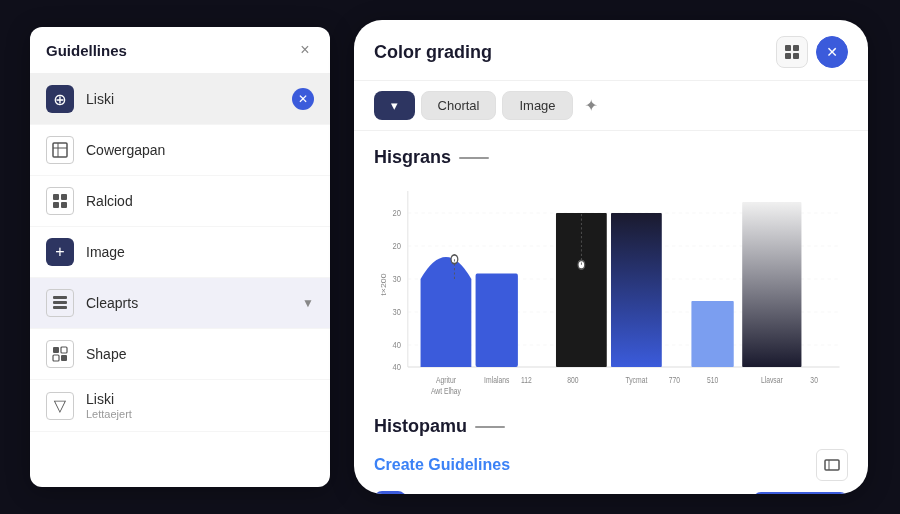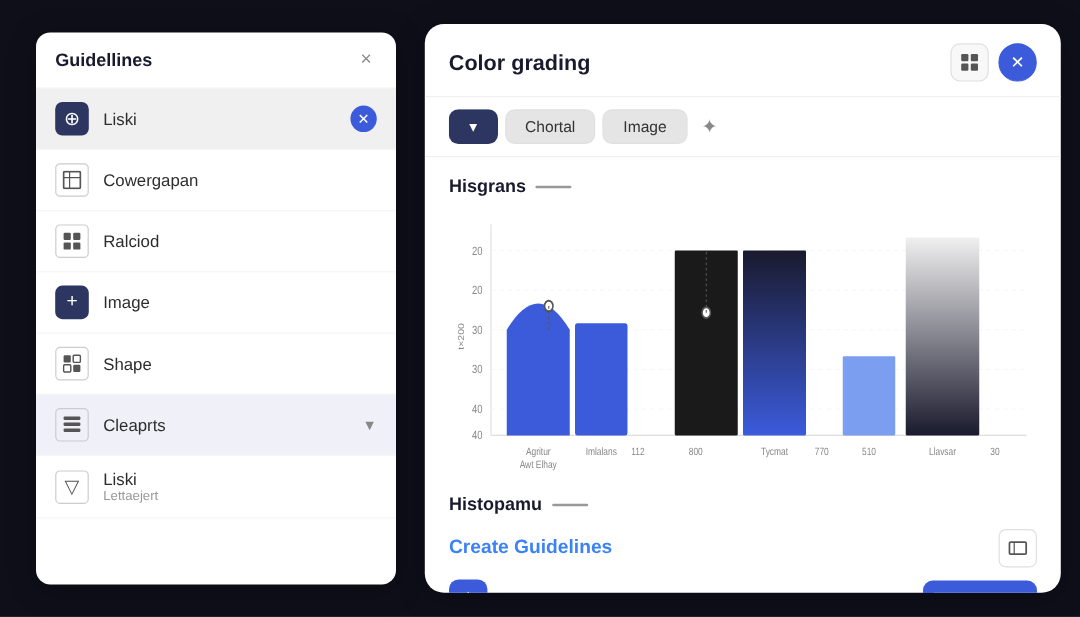--- a/index.html
+++ b/index.html
@@ -135,23 +135,23 @@
       width: 4px;
     }
     .sidebar-items::-webkit-scrollbar-thumb {
       background: #3b5bdb;
       border-radius: 2px;
     }
 
     
     .main-panel {
       flex: 1;
-      margin: 20px 16px 20px 24px;
+      margin: 20px 32px 20px 24px;
       background: #ffffff;
-      border-radius: 16px;
+      border-radius: 28px;
       overflow: hidden;
       box-shadow: 0 4px 24px rgba(0,0,0,0.3);
       display: flex;
       flex-direction: column;
     }
 
     .panel-header {
       display: flex;
       align-items: center;
       justify-content: space-between;
@@ -239,21 +239,21 @@
     }
 
     .section-header {
       display: flex;
       align-items: center;
       gap: 8px;
       margin-bottom: 12px;
     }
 
     .section-title {
-      font-size: 15px;
+      font-size: 18px;
       font-weight: 600;
       color: #1a1a2e;
     }
 
     .section-divider {
       width: 30px;
       height: 2px;
       background: #999;
       border-radius: 1px;
     }
@@ -378,42 +378,42 @@
             </svg>
         </div>
         <span class="item-label">Ralciod</span>
       </div>
 
       <div class="sidebar-item">
         <div class="item-icon dark-bg">+</div>
         <span class="item-label">Image</span>
       </div>
 
+      <div class="sidebar-item" style="background:#f0f0f8;">
+        <div class="item-icon grid-bg">
+          <svg width="16" height="16" viewBox="0 0 16 16">
+              <rect x="1" y="1" width="14" height="3" rx="1" fill="#555"></rect>
+              <rect x="1" y="6" width="14" height="3" rx="1" fill="#555"></rect>
+              <rect x="1" y="11" width="14" height="3" rx="1" fill="#555"></rect>
+            </svg>
+        </div>
+        <span class="item-label">Cleaprts</span>
+        <span class="item-arrow">▼</span>
+      </div>
+
       <div class="sidebar-item">
         <div class="item-icon grid-bg">
           <svg width="16" height="16" viewBox="0 0 16 16">
               <rect x="1" y="1" width="6" height="6" rx="1" fill="#555"></rect>
               <rect x="9" y="1" width="6" height="6" rx="1" fill="none" stroke="#555" stroke-width="1.2"></rect>
               <rect x="1" y="9" width="6" height="6" rx="1" fill="none" stroke="#555" stroke-width="1.2"></rect>
               <rect x="9" y="9" width="6" height="6" rx="1" fill="#555"></rect>
             </svg>
         </div>
         <span class="item-label">Shape</span>
-      </div>
-
-      <div class="sidebar-item" style="background:#f0f0f8;">
-        <div class="item-icon grid-bg">
-          <svg width="16" height="16" viewBox="0 0 16 16">
-              <rect x="1" y="1" width="14" height="3" rx="1" fill="#555"></rect>
-              <rect x="1" y="6" width="14" height="3" rx="1" fill="#555"></rect>
-              <rect x="1" y="11" width="14" height="3" rx="1" fill="#555"></rect>
-            </svg>
-        </div>
-        <span class="item-label">Cleaprts</span>
-        <span class="item-arrow">▼</span>
       </div>
 
       <div class="sidebar-item">
         <div class="item-icon grid-bg">▽</div>
         <div>
           <div class="item-label">Liski</div>
           <div class="item-sublabel">Lettaejert</div>
         </div>
       </div>
 

